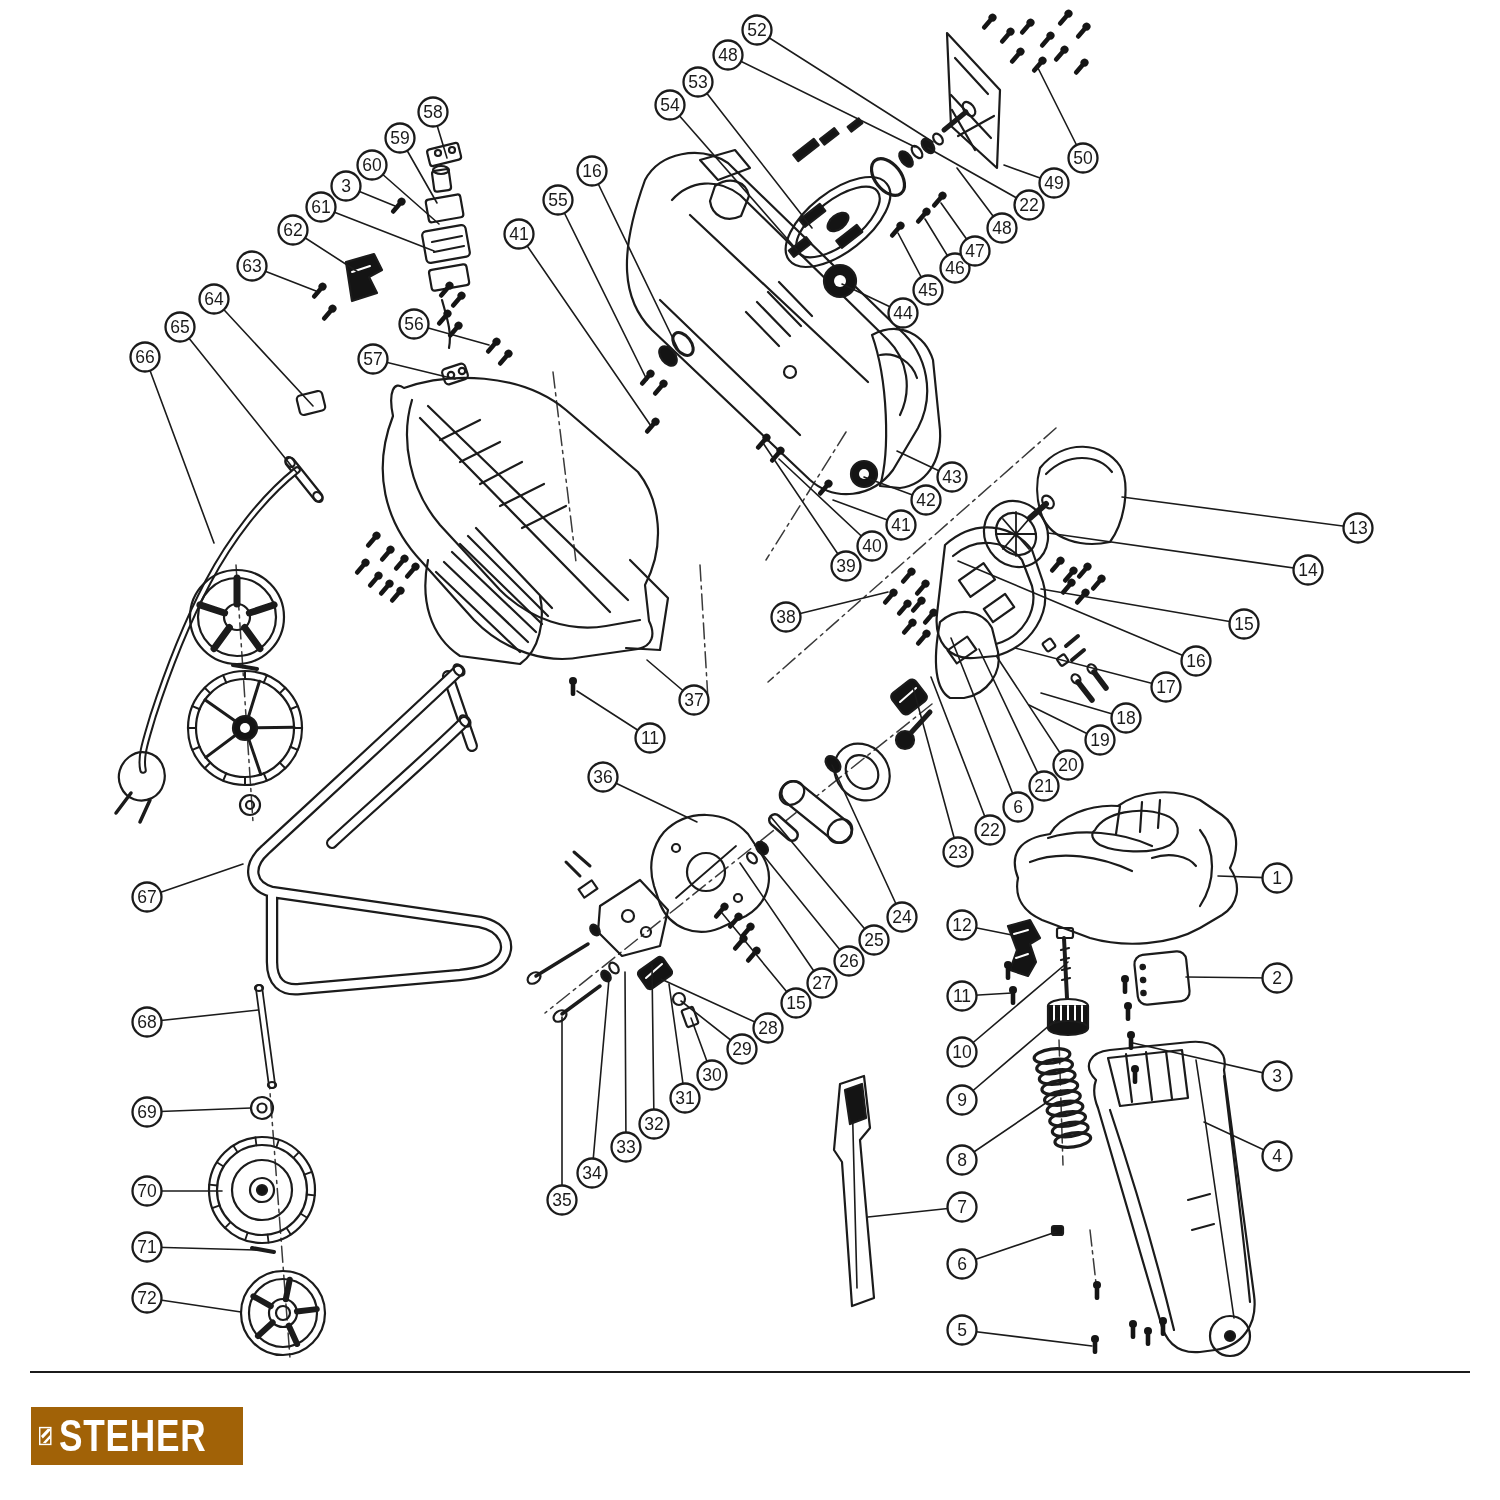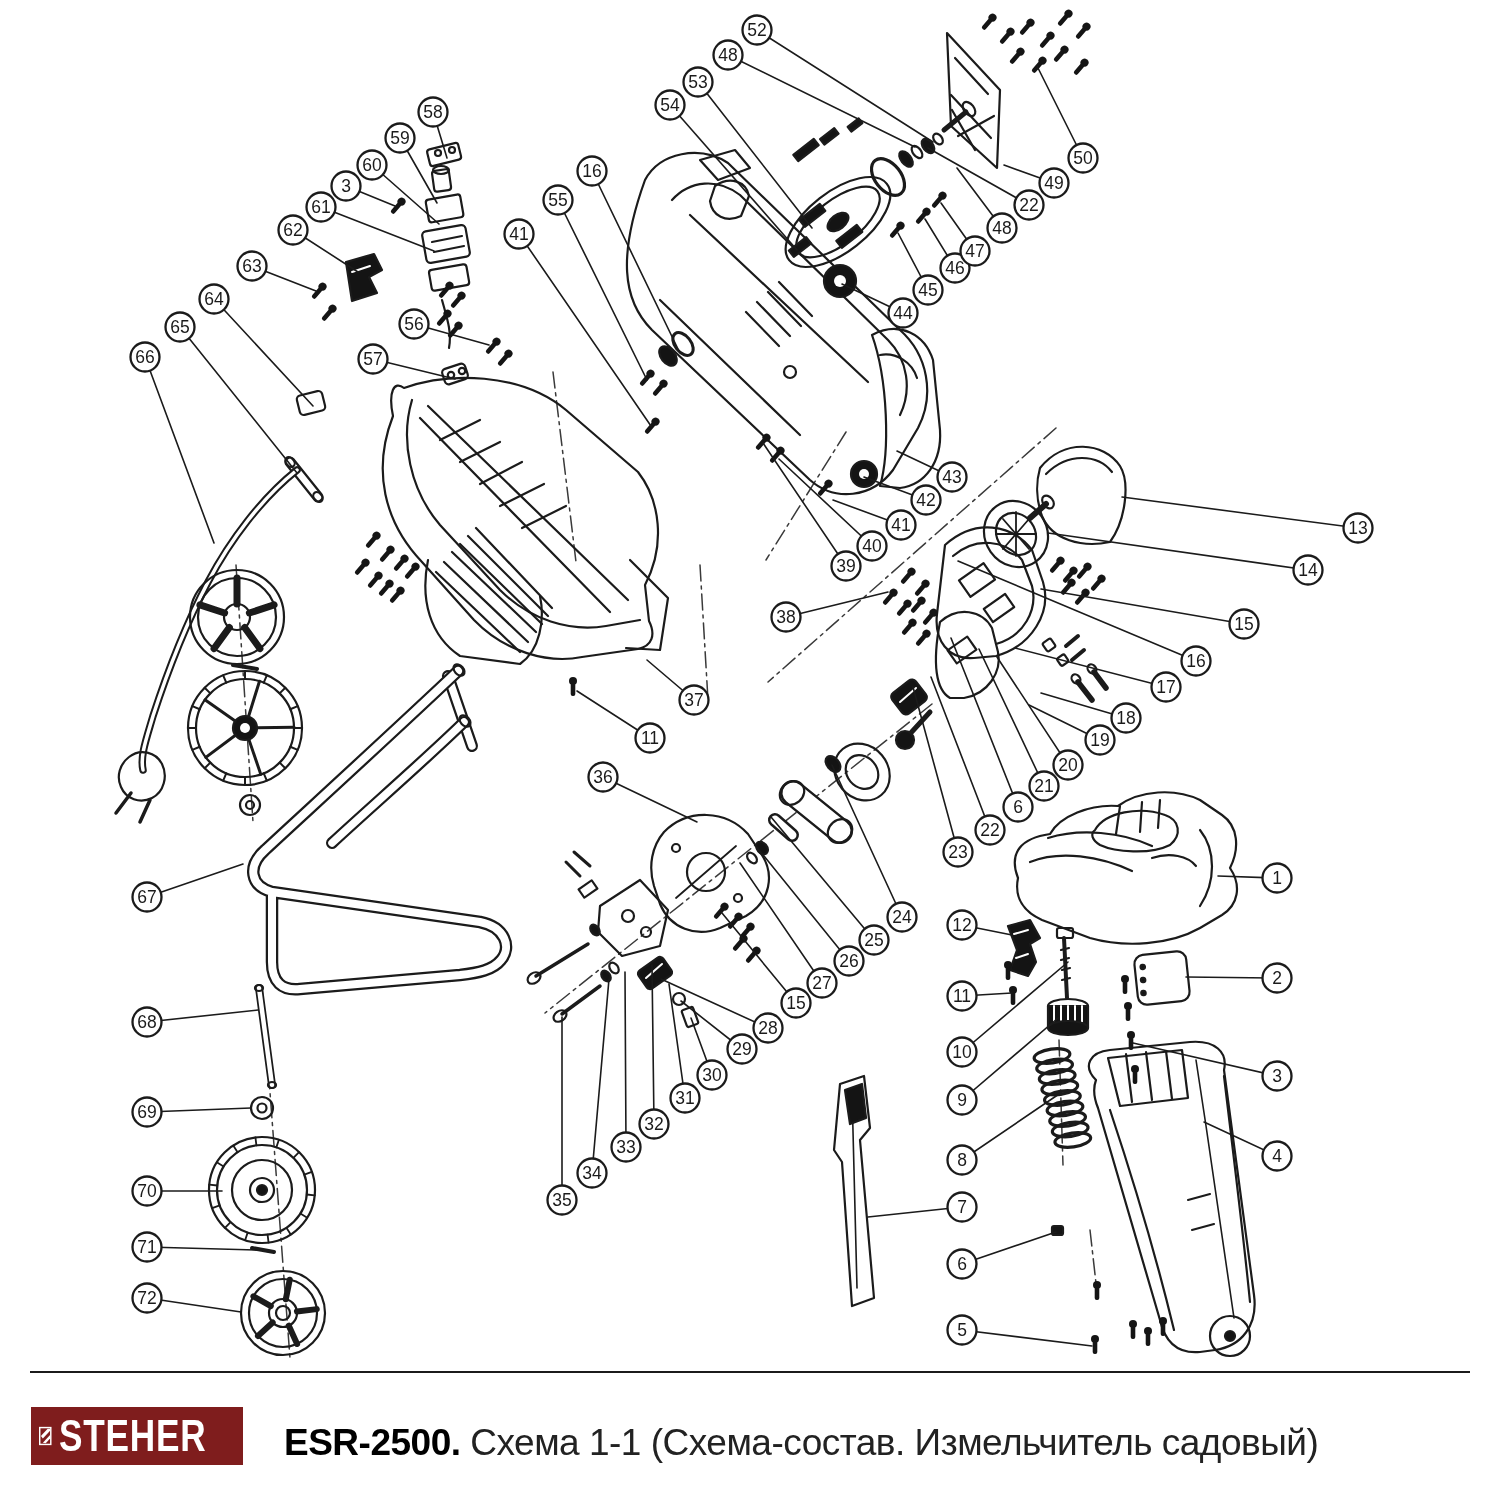--- a/index.html
+++ b/index.html
@@ -1,21 +1,21 @@
 <!DOCTYPE html>
 <html><head>
 <meta charset="utf-8">
 <style>
   html,body{margin:0;padding:0;}
   body{width:1500px;height:1500px;background:#ffffff;position:relative;overflow:hidden;
        font-family:"Liberation Sans", sans-serif;}
   #stage{position:absolute;left:0;top:0;width:1500px;height:1500px;}
   svg text.callout-num{font-family:"Liberation Sans",sans-serif;font-size:17.5px;fill:#1b1b1b;}
   .footer-rule{position:absolute;left:30px;top:1371px;width:1440px;height:2px;background:#1b1b1b;}
-  .logo-box{position:absolute;left:31px;top:1407px;width:212px;height:58px;background:#7f1d1d;
+  .logo-box{position:absolute;left:31px;top:1407px;width:212px;height:58px;background:#a16207;
             display:flex;align-items:center;padding-left:8px;box-sizing:border-box;}
   .logo-text{color:#ffffff;font-weight:bold;font-size:44px;letter-spacing:1px;
              transform:scaleX(.8);transform-origin:left center;margin-left:7px;line-height:1;}
   .diagram-title{position:absolute;left:284px;top:1422px;font-size:37px;color:#111;white-space:nowrap;letter-spacing:-0.5px;}
   .diagram-title .t-bold{font-weight:bold;color:#000;}
   .diagram-title .t-rest{font-weight:normal;color:#222;}
 </style>
 </head>
 <body>
 
@@ -1044,16 +1044,13 @@
 
   <div class="logo-box" title="STEHER">
     <svg width="26" height="38" viewBox="0 0 26 38">
       <rect x="1.5" y="1.5" width="23" height="35" fill="none" stroke="#ffffff" stroke-width="3"></rect>
       <path d="M4,19 L18,4 L23,4 L23,8 L8,24 Z" fill="#ffffff"></path>
       <path d="M8,33 L23,17 L23,24 L14,34 Z" fill="#ffffff"></path>
     </svg>
     <span class="logo-text">STEHER</span>
   </div>
 
-  <div class="diagram-title">
-    <span class="t-bold">ESR-2500.</span><span class="t-rest"> Схема 1-1 (Схема-состав. Измельчитель садовый)</span>
-  </div>
 </div>
 
 </body></html>

